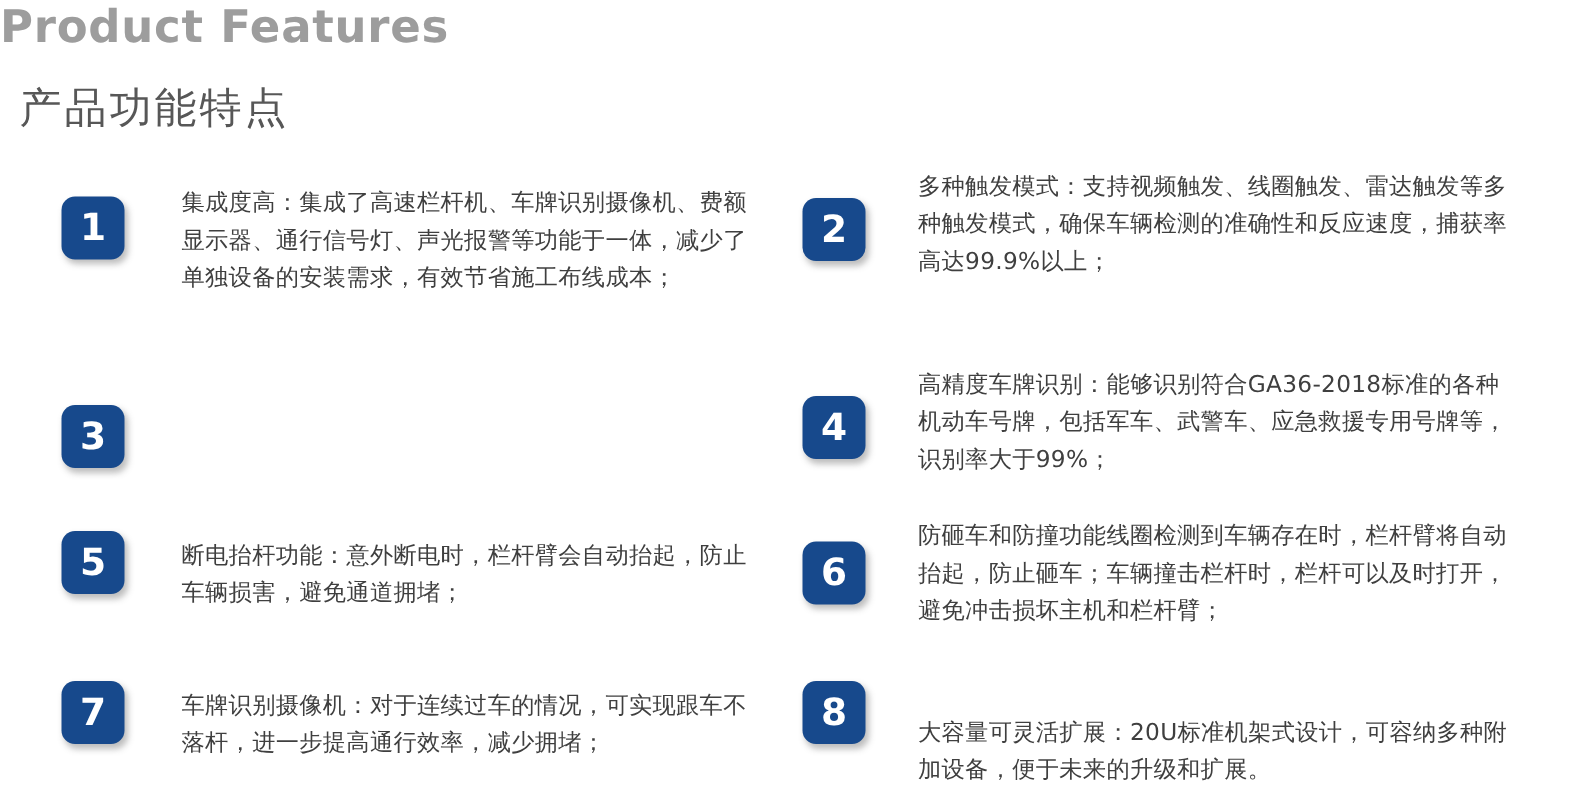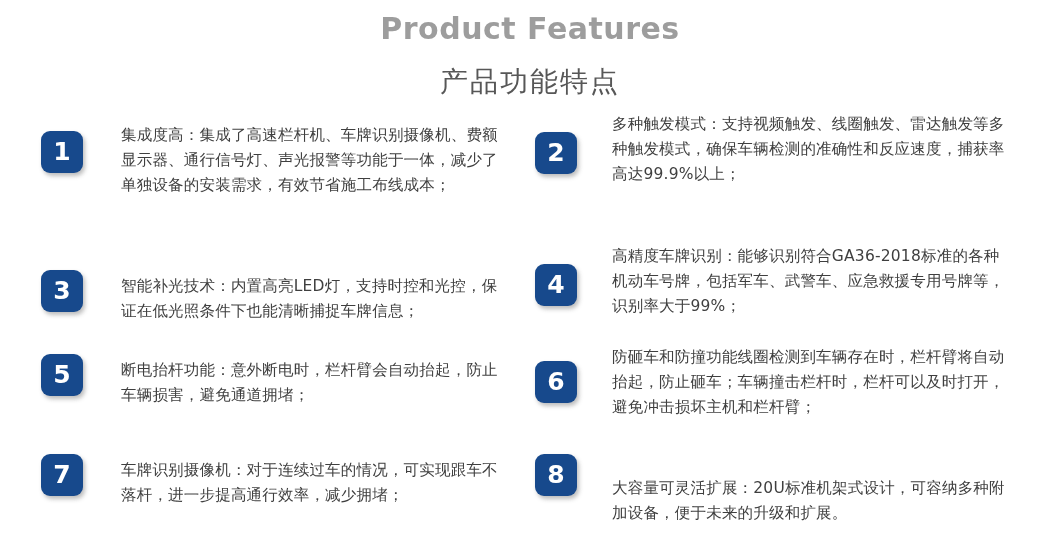--- a/index.html
+++ b/index.html
@@ -17,22 +17,20 @@
   .page {
     position: relative;
     width: 1060px;
     height: 535px;
     box-sizing: border-box;
   }
 
   
   .header {
     width: 100%;
-    padding-top: 10px;
-    text-align: center;
   }
   .title-en {
     font-size: 30px;
     font-weight: bold;
     color: #9d9d9d;
     letter-spacing: 0.5px;
     line-height: 38px;
     margin: 0;
   }
   .title-cn {
@@ -147,21 +145,20 @@
       </div>
       <div class="feature-cell right">
         <div class="badge">2</div>
         <div class="feature-text">多种触发模式：支持视频触发、线圈触发、雷达触发等多种触发模式，确保车辆检测的准确性和反应速度，捕获率高达99.9%以上；</div>
       </div>
     </div>
 
     <div class="feature-row row-2">
       <div class="feature-cell left">
         <div class="badge">3</div>
-        <div class="feature-text">智能补光技术：内置高亮LED灯，支持时控和光控，保证在低光照条件下也能清晰捕捉车牌信息；</div>
       </div>
       <div class="feature-cell right">
         <div class="badge">4</div>
         <div class="feature-text">高精度车牌识别：能够识别符合GA36-2018标准的各种机动车号牌，包括军车、武警车、应急救援专用号牌等，识别率大于99%；</div>
       </div>
     </div>
 
     <div class="feature-row row-3">
       <div class="feature-cell left">
         <div class="badge">5</div>

